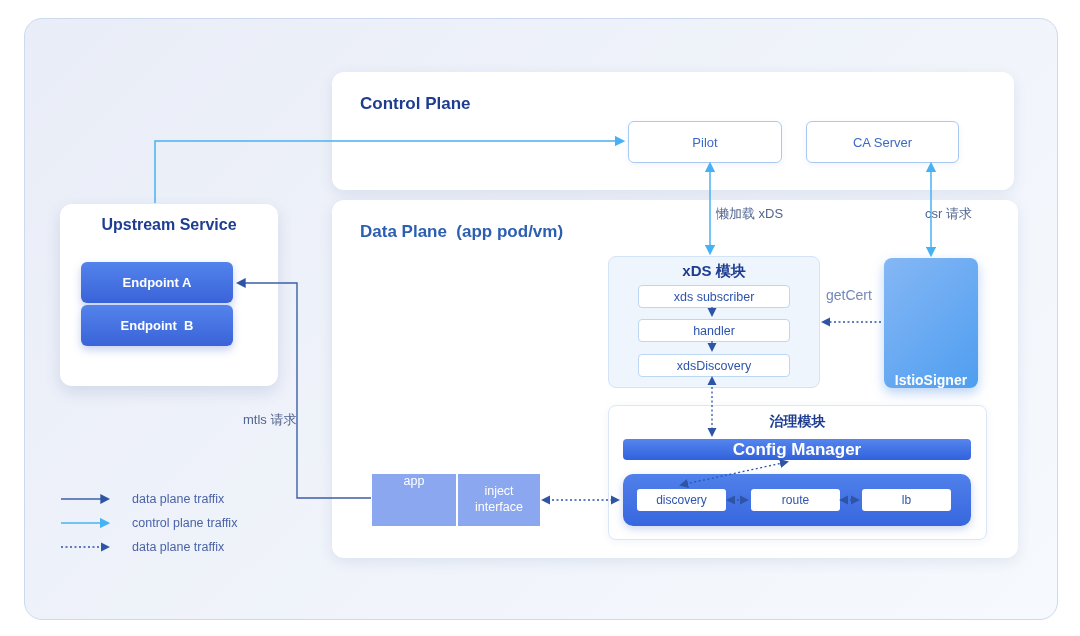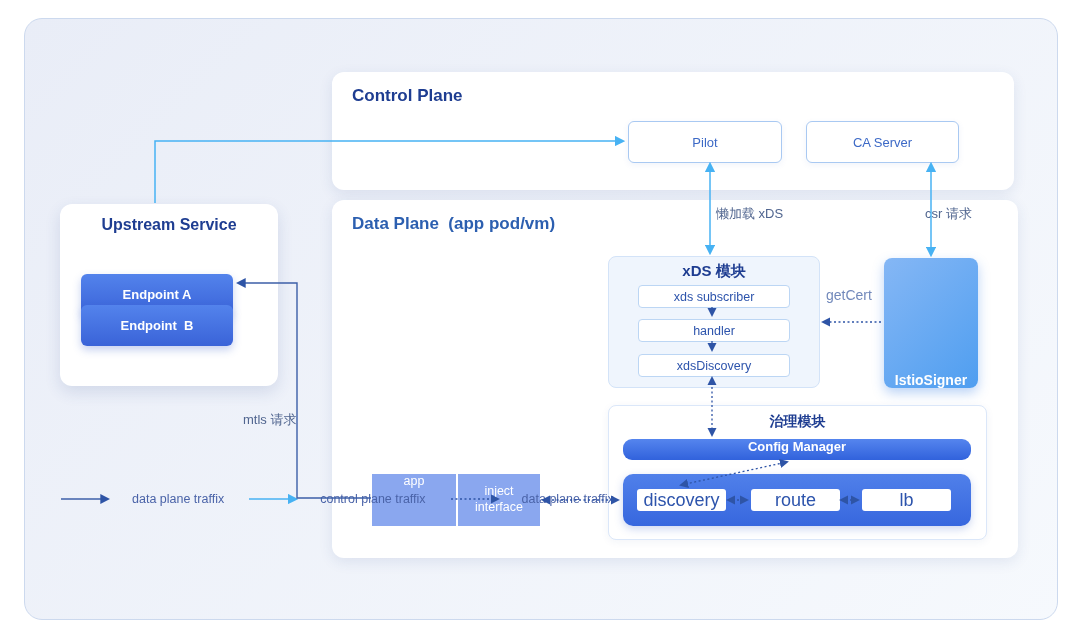--- a/index.html
+++ b/index.html
@@ -8,37 +8,37 @@
   .frame{position:absolute;left:24px;top:18px;width:1032px;height:600px;border-radius:18px;
     background:linear-gradient(135deg,var(--framebg1),var(--framebg2));
     border:1px solid var(--frameborder);}
 
   .panel{position:absolute;background:#ffffff;border-radius:12px;
     box-shadow:0 4px 14px rgba(40,70,140,0.10);}
   .control-plane{left:332px;top:72px;width:682px;height:118px;}
   .data-plane{left:332px;top:200px;width:686px;height:358px;}
   .upstream{left:60px;top:204px;width:196px;height:182px;box-shadow:0 6px 16px rgba(40,70,140,0.14);padding-left:22px;}
 
-  .panel-title{position:absolute;left:16px;top:10px;margin:4px;font-size:17px;font-weight:bold;
+  .panel-title{position:absolute;left:16px;top:10px;margin:12px;font-size:17px;font-weight:bold;
     color:var(--titledark);white-space:pre;}
   .data-plane .panel-title{color:var(--titledata);}
   .upstream-title{position:absolute;left:0;top:12px;width:100%;margin:0;text-align:center;
     font-size:16px;font-weight:bold;color:var(--titledark);}
 
   .node{position:absolute;background:#ffffff;border:1px solid var(--boxborder);border-radius:6px;
     display:flex;align-items:center;justify-content:center;font-size:13px;color:var(--boxtext);
     box-shadow:0 2px 6px rgba(60,100,190,0.08);}
   .pilot{left:296px;top:49px;width:152px;height:40px;}
   .ca{left:474px;top:49px;width:151px;height:40px;}
 
   .endpoint{position:absolute;left:21px;width:152px;height:41px;border-radius:6px;
     background:linear-gradient(180deg,var(--endpoint1),var(--endpoint2));
     color:#ffffff;font-weight:600;font-size:13px;display:flex;align-items:center;justify-content:center;
     box-shadow:0 4px 8px rgba(50,90,200,0.28);white-space:pre;}
-  .endpoint-a{top:58px;margin-top:12px;}
+  .endpoint-a{top:58px;}
   .endpoint-b{top:101px;}
 
   .xds{position:absolute;left:276px;top:56px;width:210px;height:130px;border-radius:8px;
     background:var(--xdsbg);border:1px solid var(--xdsborder);}
   .xds-title{position:absolute;left:0;top:5px;width:100%;margin:0;text-align:center;
     font-size:15px;font-weight:bold;color:var(--titledark);}
   .xds-item{position:absolute;left:29px;width:150px;height:21px;background:#ffffff;
     border:1px solid var(--innerborder);border-radius:4px;font-size:12.5px;color:var(--innertext);
     display:flex;align-items:center;justify-content:center;}
   .xds-item-1{top:28px;}
@@ -47,45 +47,45 @@
 
   .signer{position:absolute;left:552px;top:58px;width:94px;height:130px;border-radius:8px;
     background:linear-gradient(135deg,var(--signer1),var(--signer2));
     color:#ffffff;font-weight:bold;font-size:14px;display:flex;align-items:flex-end;justify-content:center;
     box-shadow:0 5px 12px rgba(60,130,230,0.35);}
 
   .gov{position:absolute;left:276px;top:205px;width:370px;height:133px;background:#ffffff;
     border:1px solid var(--govborder);border-radius:8px;box-shadow:0 2px 8px rgba(40,70,140,0.06);padding-left:7px;}
   .gov-title{position:absolute;left:0;top:7px;width:100%;margin:0;text-align:center;
     font-size:14px;font-weight:bold;color:var(--titledark);}
-  .config-manager{position:absolute;left:14px;top:33px;width:348px;height:21px;border-radius:9px;
+  .config-manager{position:absolute;left:14px;top:33px;width:348px;height:21px;border-radius:4px;
     background:linear-gradient(180deg,var(--cm1),var(--cm2));color:#ffffff;font-weight:bold;
-    font-size:13px;display:flex;align-items:flex-start;justify-content:center;}
+    font-size:17px;display:flex;align-items:flex-end;justify-content:center;}
   .proxy-band{position:absolute;left:14px;top:68px;width:348px;height:52px;border-radius:10px;
     background:linear-gradient(180deg,var(--proxy1),var(--proxy2));
     box-shadow:0 3px 8px rgba(50,90,200,0.25);}
   .proxy{position:absolute;top:15px;width:89px;height:22px;background:#ffffff;border-radius:3px;
-    font-size:18px;color:var(--innertext);display:flex;align-items:center;justify-content:center;}
+    font-size:12px;color:var(--innertext);display:flex;align-items:center;justify-content:center;}
   .proxy-discovery{left:14px;}
   .proxy-route{left:128px;}
   .proxy-lb{left:239px;}
 
   .app-box{position:absolute;left:40px;top:274px;width:84px;height:52px;background:var(--app);
     color:#ffffff;font-size:12.5px;display:flex;align-items:flex-start;justify-content:center;}
   .inject-box{position:absolute;left:126px;top:274px;width:82px;height:52px;background:var(--app);
     color:#ffffff;font-size:12.5px;display:flex;flex-direction:column;line-height:1.25;
     align-items:center;justify-content:center;text-align:center;}
 
   .flabel{position:absolute;font-size:13px;color:var(--labeltext);}
   .lbl-lazy{left:716px;top:205px;}
   .lbl-csr{left:925px;top:205px;}
   .lbl-getcert{left:826px;top:287px;font-size:14px;color:var(--getcert);}
   .lbl-mtls{left:243px;top:411px;}
 
-  .legend{position:absolute;left:60px;top:491px;display:flex;gap:24px;}
+  .legend{position:absolute;left:60px;top:491px;display:flex;flex-direction:column;gap:8px;}
   .legend-row{display:flex;align-items:center;gap:14px;height:16px;}
   .legend-row .legend-label{font-size:12.5px;color:var(--legendtext);}
 
   #arrows{position:absolute;left:0;top:0;pointer-events:none;}
   .ln-cyan{stroke:var(--cyan);stroke-width:1.5;fill:none;}
   .ln-navy{stroke:var(--navy);stroke-width:1.4;fill:none;}
   .ln-dot{stroke:var(--dotted);stroke-width:1.3;fill:none;stroke-dasharray:2 2.5;}
 </style>
 </head>
 <body>

